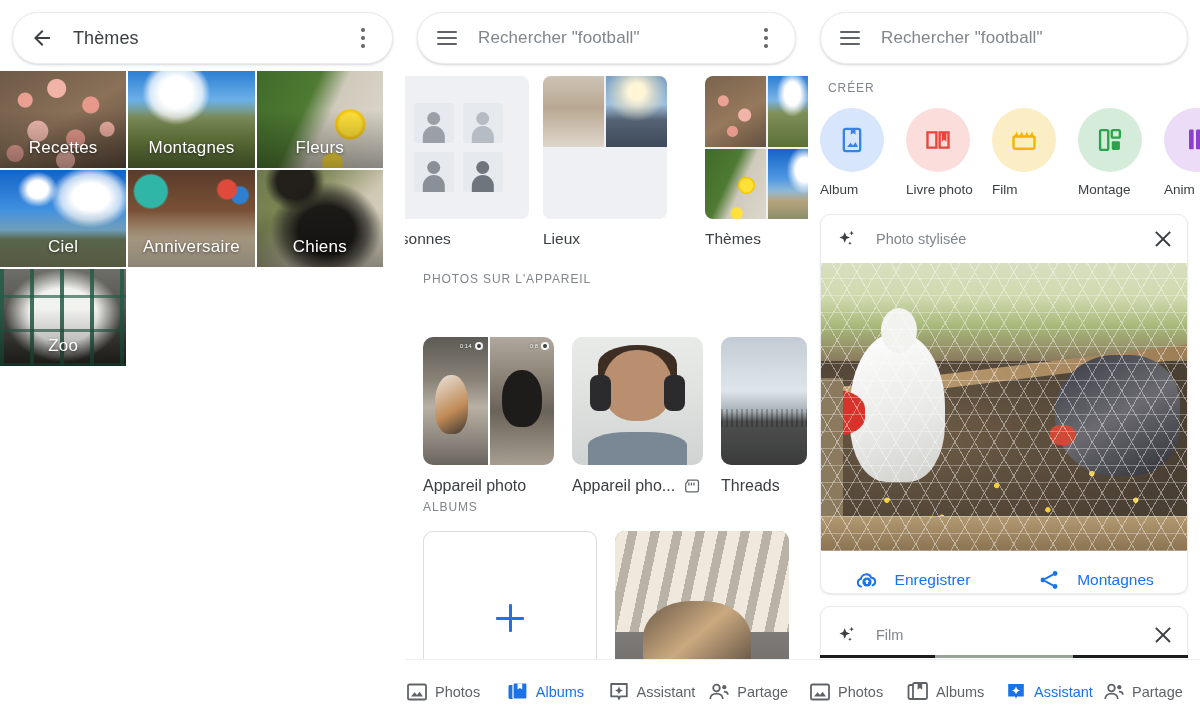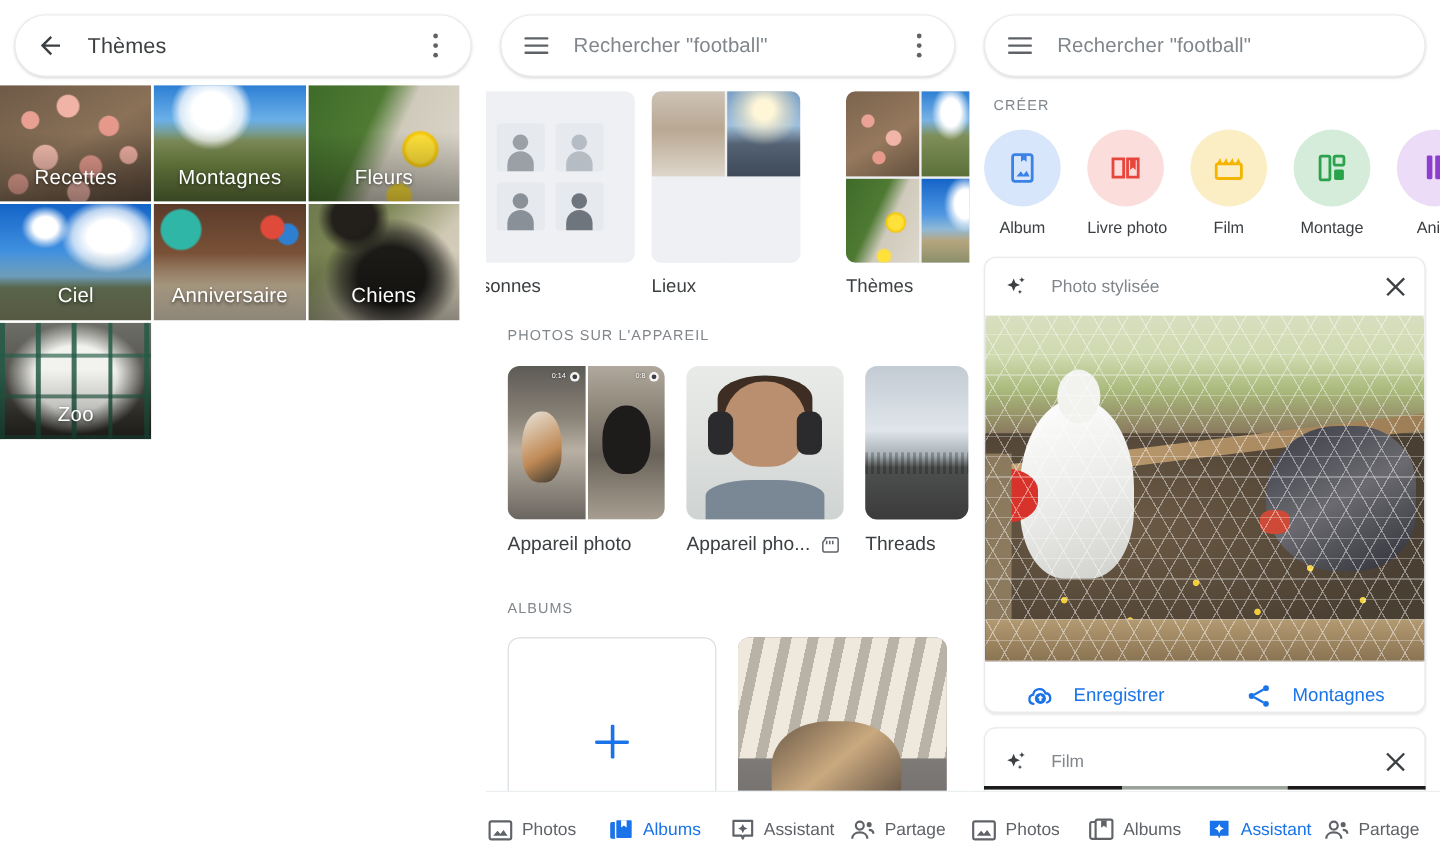--- a/index.html
+++ b/index.html
@@ -123,21 +123,21 @@
   .t-montagnes { background: radial-gradient(ellipse at 40% 25%, #fff 8px, transparent 16px),
       linear-gradient(to bottom,#2d7fd4 0%, #79b3e6 34%, #7f8f5a 52%, #5b7038 100%); }
   .t-fleurs { background: radial-gradient(circle at 68% 52%, #ffe13a 6px, #f5c400 8px, transparent 9px),
       radial-gradient(circle at 52% 92%, #ffe13a 5px, transparent 7px),
       linear-gradient(115deg,#3f6b2a 0%, #4f7a33 40%, #cfcabb 58%, #ddd8cc 100%); }
   .t-ciel { background: radial-gradient(ellipse at 60% 30%, #fff 9px, transparent 18px),
       linear-gradient(to bottom,#1464c8 0%, #4f97e2 42%, #8fb9d6 60%, #b6a57e 74%, #8a8f6a 100%); }
 
   
   .devrow { position: absolute; top: 305px; left: 0; right: 0; display: flex; gap: 18px; }
-  .dev { flex: none; }
+  .dev { flex: none; margin-top: 32px; }
   .dev-thumb { border-radius: 10px; overflow: hidden; position: relative; }
   .dev-label { margin-top: 12px; font-size: 16px; color: #3c4043; display: flex; align-items: center; gap: 9px; }
 
   .d1 { width: 131px; height: 128px; display: grid; grid-template-columns: 1fr 1fr; gap: 2px; }
   .cat-a { background: linear-gradient(to bottom,#5d5b56 0%, #8a8378 34%, #b8b0a3 55%, #6b6560 100%); position: relative; }
   .cat-a::after { content:""; position:absolute; left:18%; top:30%; width:52%; height:46%;
                   border-radius: 46% 46% 40% 40%; background: linear-gradient(150deg,#e9e4dc,#c08a55 60%,#3a3631); }
   .cat-b { background: linear-gradient(to bottom,#b0a89c 0%, #8d8478 30%, #6a6359 58%, #a79e91 100%); position: relative; }
   .cat-b::after { content:""; position:absolute; left:20%; top:26%; width:62%; height:44%;
                   border-radius: 48% 48% 42% 42%; background: #1e1c1a; }
@@ -171,21 +171,21 @@
   .plus::after { top: 0; left: 13px; height: 28px; width: 2.6px; }
   .album-photo { width: 174px; height: 174px; border-radius: 10px; overflow: hidden; position: relative;
     background: linear-gradient(to bottom, #9b8f86 0%, #b2a99f 24%, #7d7a78 58%, #6b6764 100%); }
   .album-photo .chair { position: absolute; left: 0; right: 0; top: 0; height: 58%;
     background: repeating-linear-gradient(102deg, #efe9dd 0 13px, #b9b2a6 13px 22px); }
   .album-photo .kitty { position: absolute; left: 16%; top: 40%; width: 62%; height: 48%;
     border-radius: 44% 44% 34% 34%; background: linear-gradient(140deg,#6b5a48,#caa97f 46%,#4b4038); }
 
   
   .creer-row { position: absolute; top: 108px; left: 12px; right: 0; display: flex; gap: 22px; }
-  .creer-item { width: 64px; flex: none; text-align: center; }
+  .creer-item { width: 64px; flex: none; text-align: left; }
   .creer-circle { width: 64px; height: 64px; border-radius: 50%; display:flex; align-items:center; justify-content:center; }
   .creer-label { margin-top: 10px; font-size: 13.5px; color: #3c4043; white-space: nowrap; }
 
   .card {
     position: absolute; left: 12px; right: 12px; background: #fff;
     border: 1px solid #e8eaed; border-radius: 10px; overflow: hidden;
     box-shadow: 0 1px 2px rgba(60,64,67,.12);
   }
   .card-head { height: 48px; display: flex; align-items: center; padding: 0 15px; gap: 18px; }
   .card-head .ttl { font-size: 14.5px; color: #80868b; flex: 1; }

